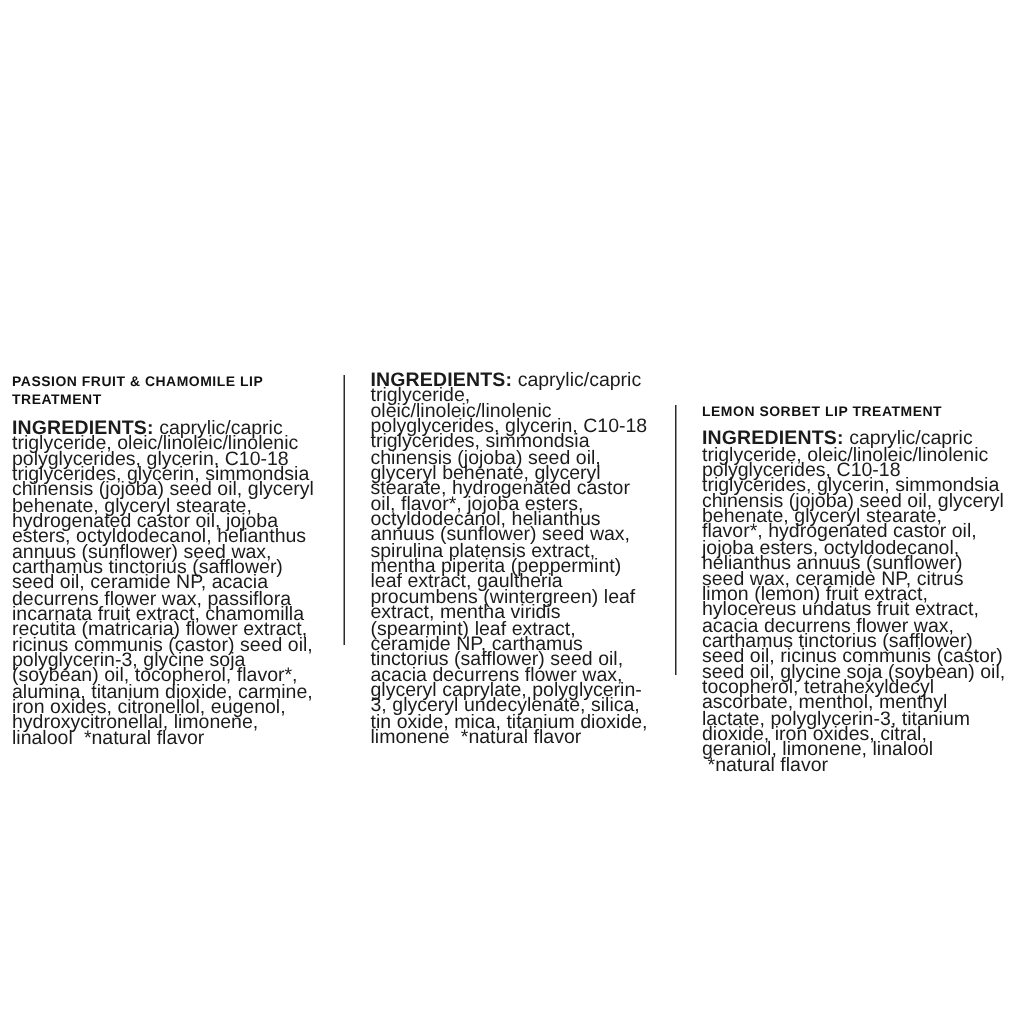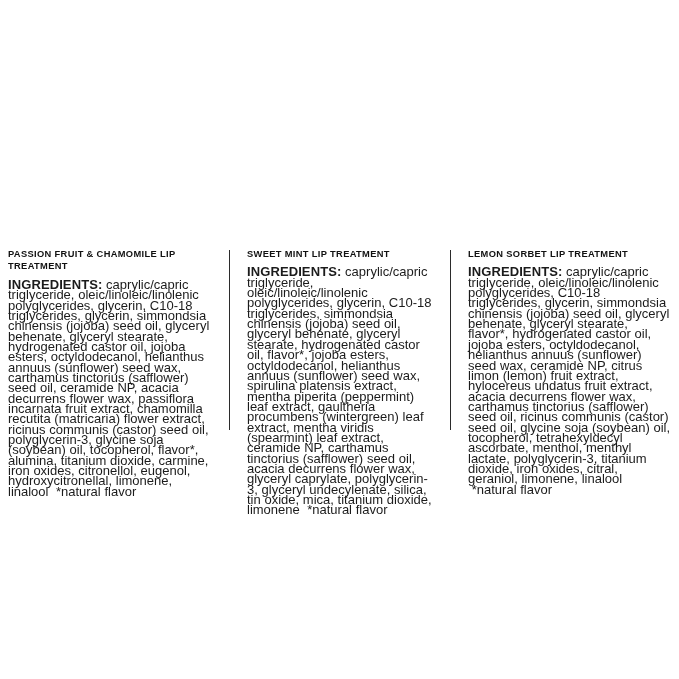--- a/index.html
+++ b/index.html
@@ -31,21 +31,21 @@
     display: flex;
     flex-direction: row;
     align-items: flex-start;
   }
   .col {
     box-sizing: border-box;
     position: relative;
   }
   .col-1 { width: 221px; padding-right: 16px; }
   .col-2 { width: 221px; padding-left: 18px; padding-right: 14px; }
-  .col-3 { width: 221px; padding-left: 18px; }
+  .col-3 { width: 221px; padding-left: 18px; margin-top: 20px; }
   .col-2::before,
   .col-3::before {
     content: "";
     position: absolute;
     left: 0px;
     top: 2px;
     width: 1px;
     height: 180px;
     background: #2b2b2b;
   }
@@ -76,21 +76,20 @@
 
 <div class="sheet">
   <div class="columns">
 
     <div class="col col-1">
       <h2 class="title">PASSION FRUIT &amp; CHAMOMILE LIP TREATMENT</h2>
       <p class="body-text"><span class="label">INGREDIENTS:</span> <span>caprylic/capric triglyceride, oleic/linoleic/linolenic polyglycerides, glycerin, C10-18 triglycerides, glycerin, simmondsia chinensis (jojoba) seed oil, glyceryl behenate, glyceryl stearate, hydrogenated castor oil, jojoba esters, octyldodecanol, helianthus annuus (sunflower) seed wax, carthamus tinctorius (safflower) seed oil, ceramide NP, acacia decurrens flower wax, passiflora incarnata fruit extract, chamomilla recutita (matricaria) flower extract, ricinus communis (castor) seed oil, polyglycerin-3, glycine soja (soybean) oil, tocopherol, flavor*, alumina, titanium dioxide, carmine, iron oxides, citronellol, eugenol, hydroxycitronellal, limonene, linalool</span> &nbsp;<span>*natural flavor</span></p>
     </div>
 
     <div class="col col-2">
-      <h2 class="title">SWEET MINT LIP TREATMENT</h2>
       <p class="body-text"><span class="label">INGREDIENTS:</span> <span>caprylic/capric triglyceride, oleic/linoleic/linolenic polyglycerides, glycerin, C10-18 triglycerides, simmondsia chinensis (jojoba) seed oil, glyceryl behenate, glyceryl stearate, hydrogenated castor oil, flavor*, jojoba esters, octyldodecanol, helianthus annuus (sunflower) seed wax, spirulina platensis extract, mentha piperita (peppermint) leaf extract, gaultheria procumbens (wintergreen) leaf extract, mentha viridis (spearmint) leaf extract, ceramide NP, carthamus tinctorius (safflower) seed oil, acacia decurrens flower wax, glyceryl caprylate, polyglycerin-3, glyceryl undecylenate, silica, tin oxide, mica, titanium dioxide, limonene</span> &nbsp;<span>*natural flavor</span></p>
     </div>
 
     <div class="col col-3">
       <h2 class="title">LEMON SORBET LIP TREATMENT</h2>
       <p class="body-text"><span class="label">INGREDIENTS:</span> <span>caprylic/capric triglyceride, oleic/linoleic/linolenic polyglycerides, C10-18 triglycerides, glycerin, simmondsia chinensis (jojoba) seed oil, glyceryl behenate, glyceryl stearate, flavor*, hydrogenated castor oil, jojoba esters, octyldodecanol, helianthus annuus (sunflower) seed wax, ceramide NP, citrus limon (lemon) fruit extract, hylocereus undatus fruit extract, acacia decurrens flower wax, carthamus tinctorius (safflower) seed oil, ricinus communis (castor) seed oil, glycine soja (soybean) oil, tocopherol, tetrahexyldecyl ascorbate, menthol, menthyl lactate, polyglycerin-3, titanium dioxide, iron oxides, citral, geraniol, limonene, linalool</span> &nbsp;<span>*natural flavor</span></p>
     </div>
 
   </div>
 </div>

